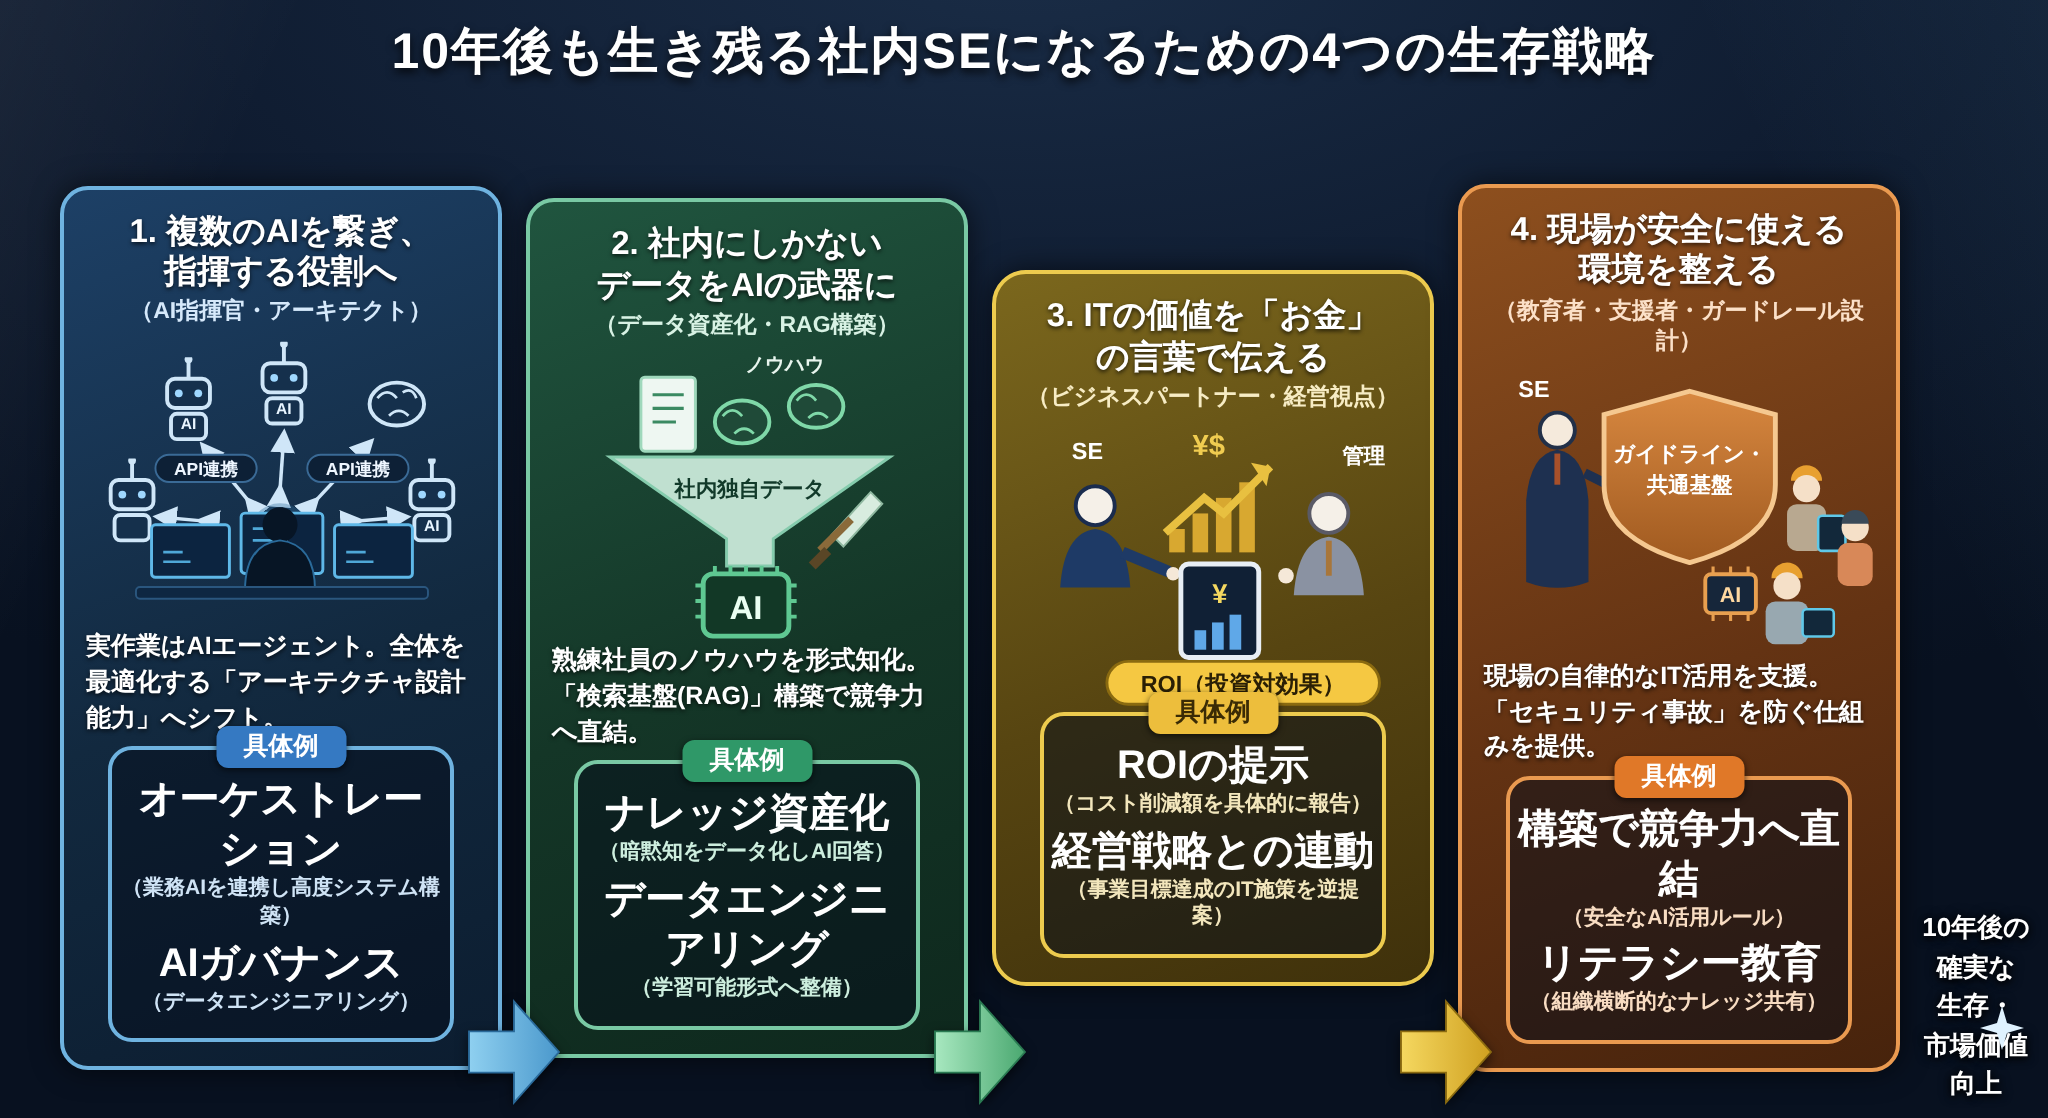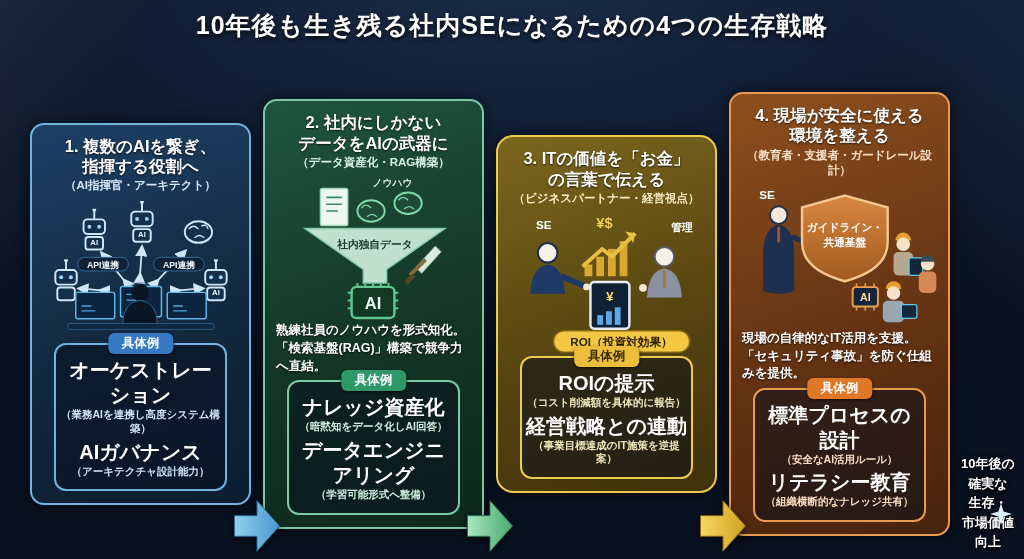--- a/index.html
+++ b/index.html
@@ -133,26 +133,27 @@
             <rect x="36" y="98" width="40" height="27" rx="2" fill="#0c2440" stroke="#5fb8e8" stroke-width="1.5"></rect>
             <rect x="82" y="92" width="42" height="31" rx="2" fill="#0c2440" stroke="#5fb8e8" stroke-width="1.5"></rect>
             <rect x="130" y="98" width="40" height="27" rx="2" fill="#0c2440" stroke="#5fb8e8" stroke-width="1.5"></rect>
             <path d="M42,112 h10 M42,117 h14 M88,100 h12 M88,106 h18 M136,112 h10 M136,117 h14" stroke="#4fa8d8" stroke-width="1.4"></path>
             <circle cx="102" cy="98" r="9" fill="#071525"></circle>
             <path d="M84,132 Q84,108 102,106 Q120,108 120,132 Z" fill="#071525" stroke="#2a6a9a" stroke-width="1"></path>
             <rect x="28" y="130" width="150" height="6" rx="2" fill="#0e2742" stroke="#2a567e"></rect>
           </g>
         </svg>
       </div>
+      <div class="p-body">実作業はAIエージェント。全体を最適化する「アーキテクチャ設計能力」へシフト。</div>
       <div class="examples">
         <div class="ex-badge">具体例</div>
         <div class="ex-title">オーケストレーション</div>
         <div class="ex-desc">（業務AIを連携し高度システム構築）</div>
         <div class="ex-title">AIガバナンス</div>
-        <div class="ex-desc">（アーキテクチャ設計能力）</div>
+        <div class="ex-desc">（データエンジニアリング）</div>
       </div>
     </section>
 
     <div class="arrow-slot">
       <svg viewBox="0 0 48 64">
         <defs>
             <linearGradient id="ag1" x1="0" y1="0" x2="1" y2="0">
           <stop offset="0" stop-color="#8fd0f0"></stop>
               <stop offset="1" stop-color="#4a98cc"></stop>
             </linearGradient>
@@ -329,21 +330,21 @@
             <path d="M150,110 a8,8 0 0 1 16,0 Z" fill="#e8a030"></path>
               <circle cx="158" cy="114" r="7" fill="#f5e0c8"></circle>
             <rect x="147" y="122" width="22" height="22" rx="5" fill="#98a8b0"></rect>
             <rect x="166" y="126" width="16" height="14" rx="2" fill="#12283a" stroke="#5fc8e8" stroke-width="1.3"></rect>
           </g>
         </svg>
       </div>
       <div class="p-body">現場の自律的なIT活用を支援。「セキュリティ事故」を防ぐ仕組みを提供。</div>
       <div class="examples">
         <div class="ex-badge">具体例</div>
-        <div class="ex-title">標準プロセスの設計</div>
+        <div class="ex-title">構築で競争力へ直結</div>
         <div class="ex-desc">（安全なAI活用ルール）</div>
         <div class="ex-title">リテラシー教育</div>
         <div class="ex-desc">（組織横断的なナレッジ共有）</div>
       </div>
     </section>
 
     <div class="door-col">
       <svg viewBox="0 0 72 442">
         <defs>
           <linearGradient id="dg" x1="0" y1="0" x2="0" y2="1">

